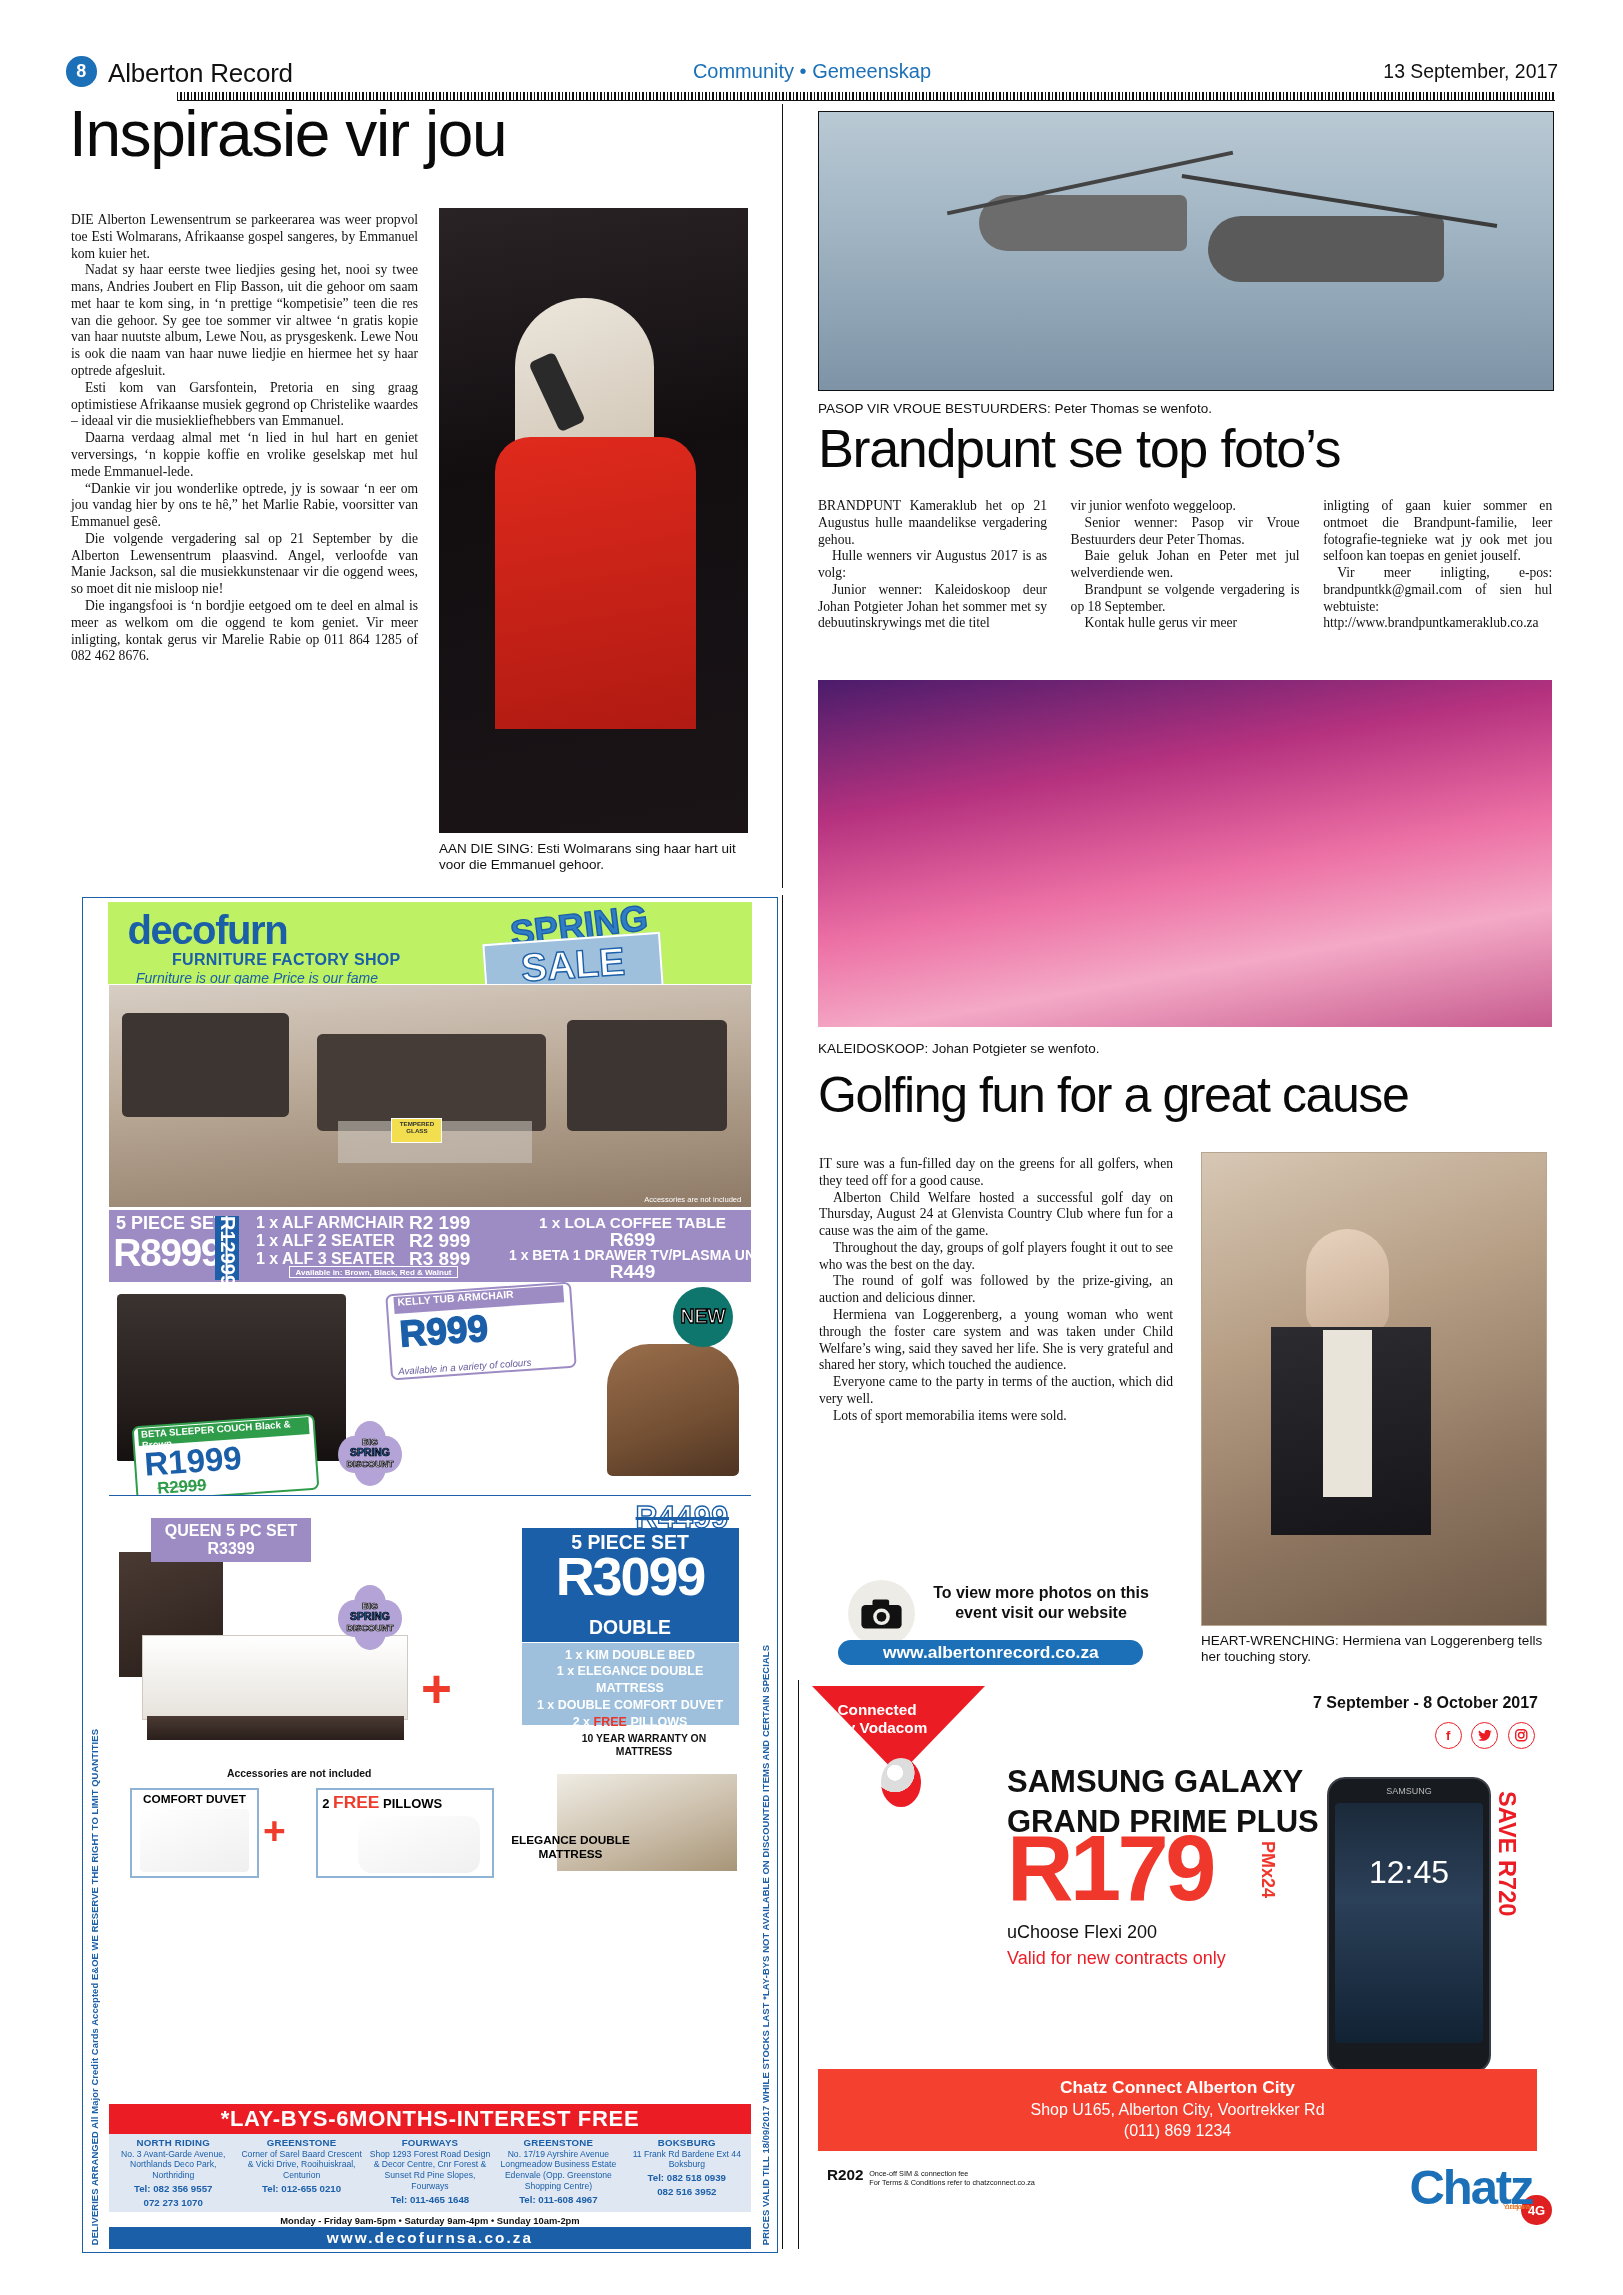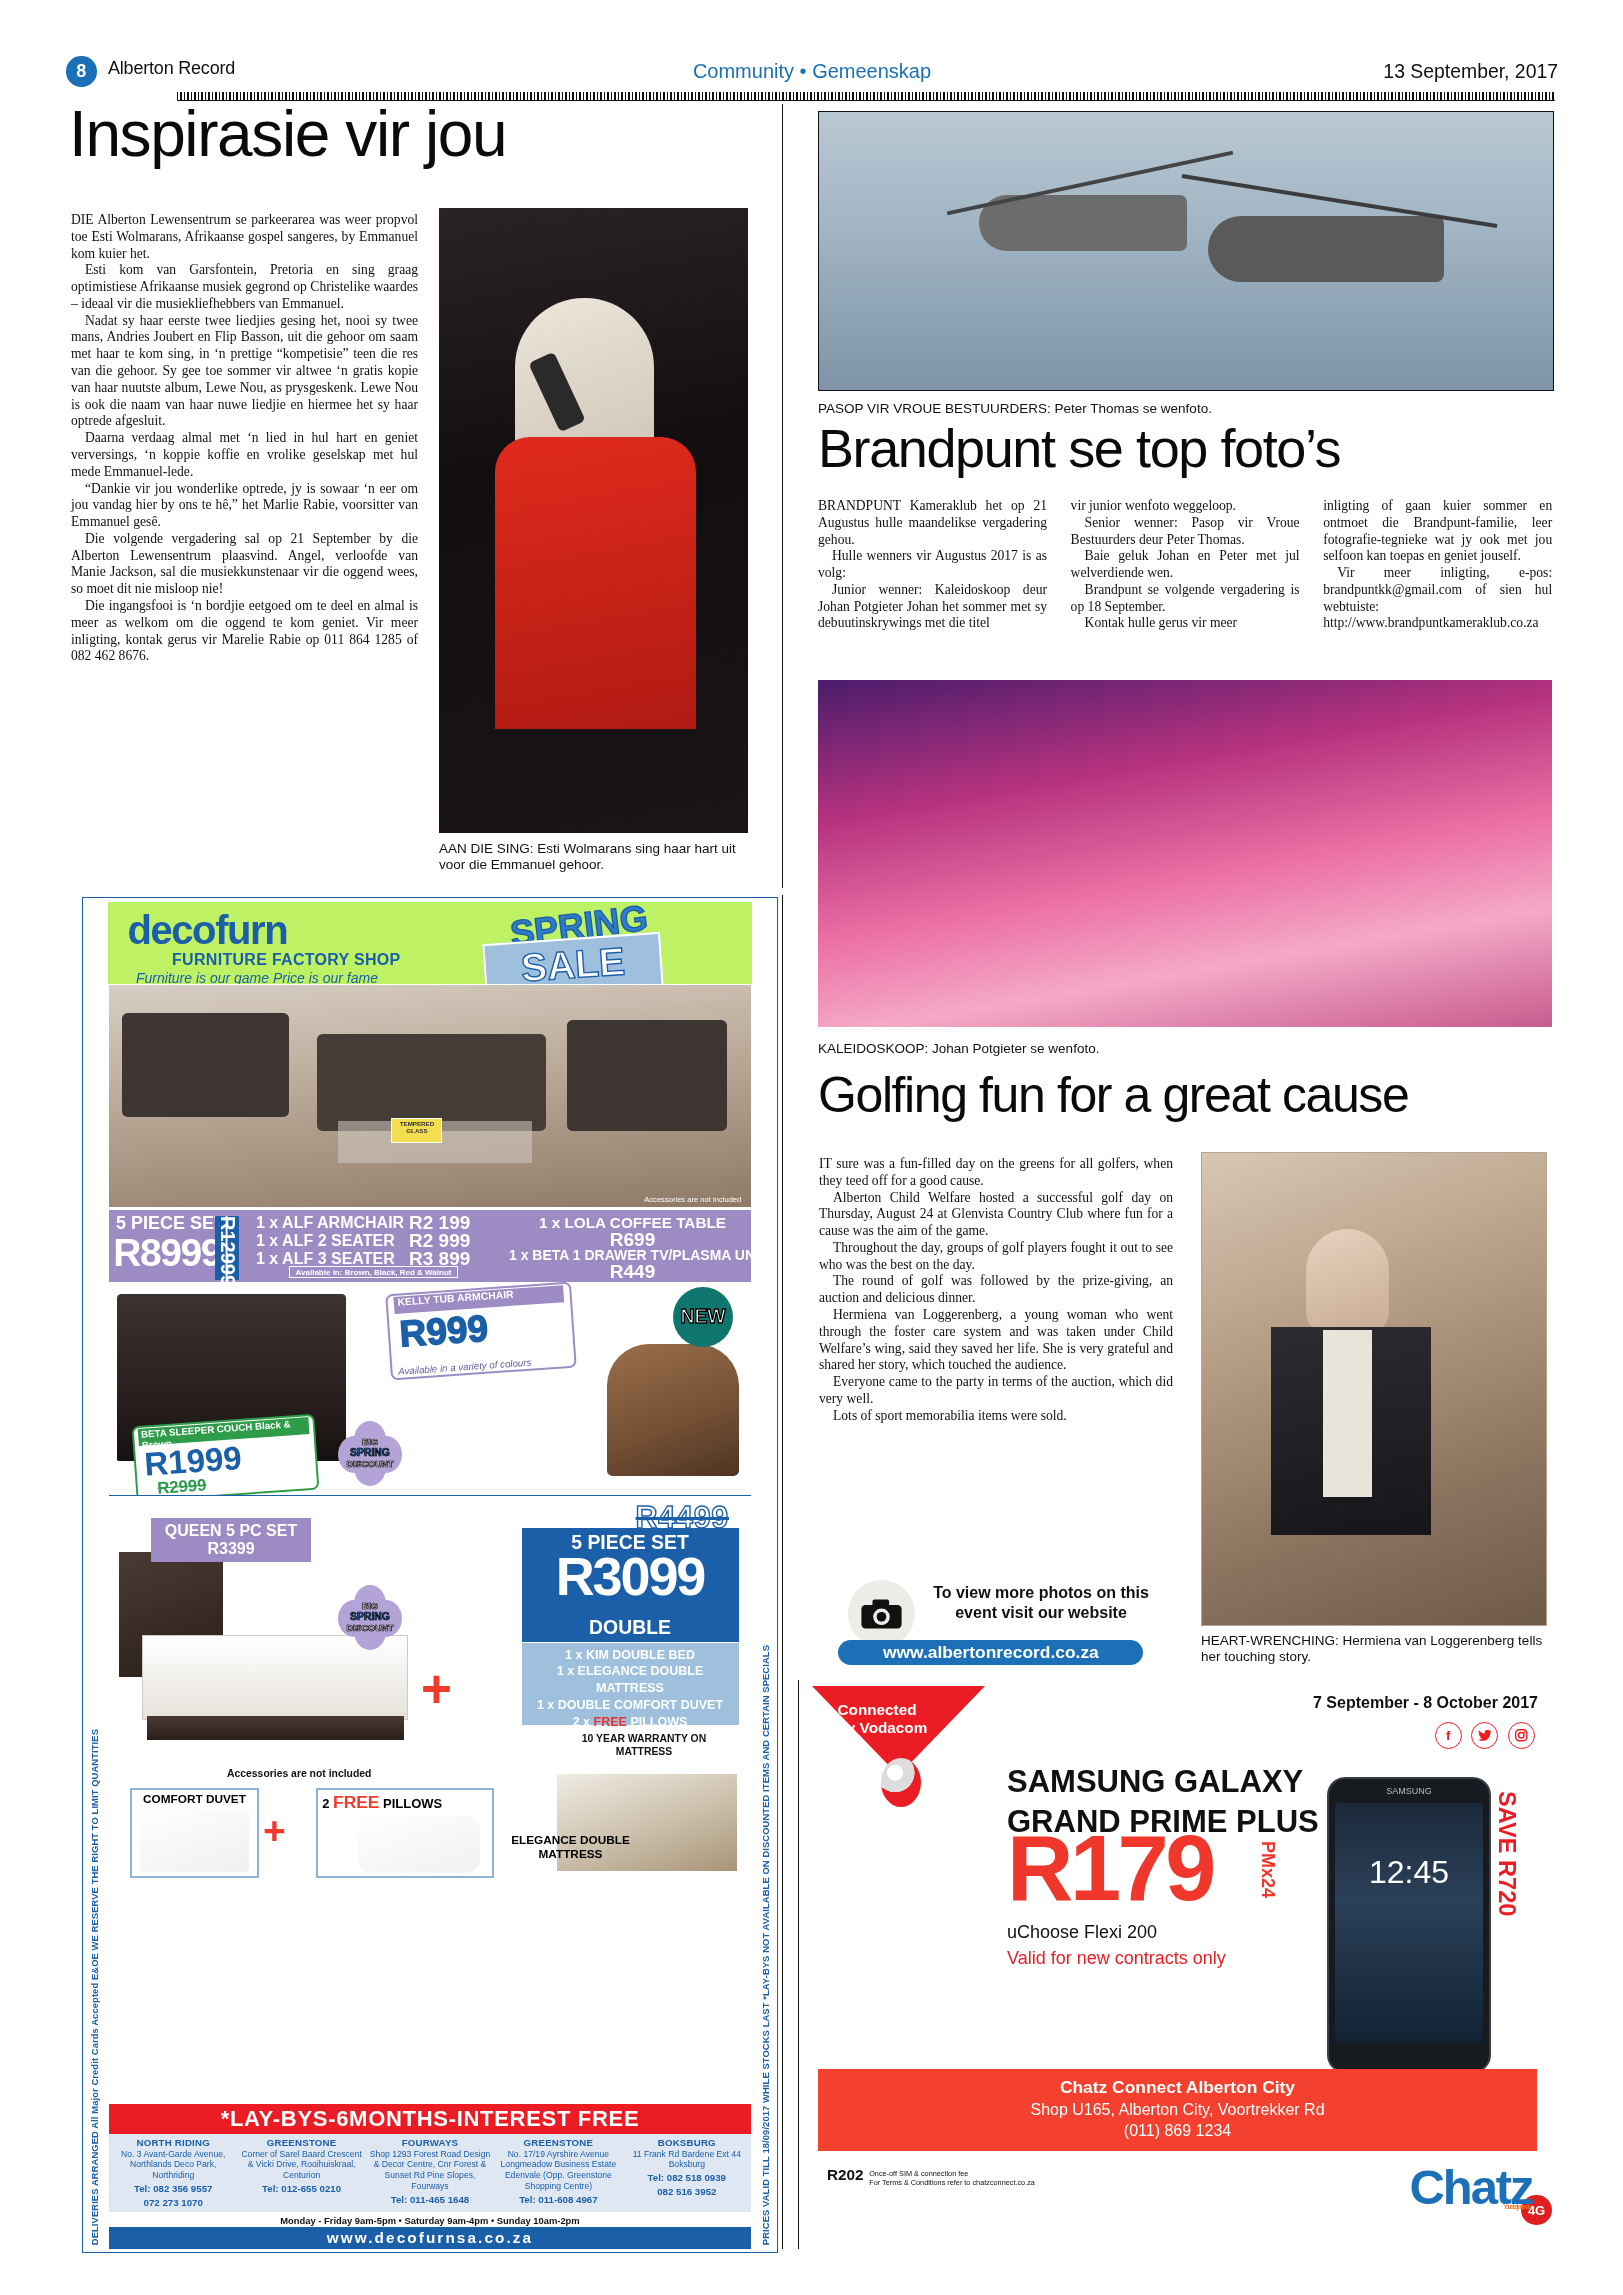--- a/index.html
+++ b/index.html
@@ -5,21 +5,21 @@
   html,body{margin:0;padding:0;background:#fff;}
   body{width:1624px;height:2295px;position:relative;font-family:"Liberation Serif",serif;overflow:hidden;}
   .page{position:absolute;inset:0;background:#fff;}
 
   
   #masthead{position:absolute;left:66px;top:52px;width:1492px;height:42px;}
   #page-num{position:absolute;left:0;top:4.2px;width:30.5px;height:30.5px;border-radius:50%;
     background:#1b70b8;color:#fff;font-family:"Liberation Sans",sans-serif;font-weight:bold;
     font-size:18px;display:flex;align-items:center;justify-content:center;}
   #paper-name{position:absolute;left:42px;top:5.6px;font-family:"Liberation Sans",sans-serif;
-    font-size:18px;color:#111;letter-spacing:-0.2px;}
+    font-size:26px;color:#111;letter-spacing:-0.2px;}
   #section-label{position:absolute;left:0;right:0;top:8.3px;text-align:center;
     font-family:"Liberation Sans",sans-serif;font-size:20px;color:#1b70b8;}
   #issue-date{position:absolute;right:0;top:8.3px;font-family:"Liberation Sans",sans-serif;
     font-size:19.4px;color:#111;}
   #masthead-rule{position:absolute;left:111px;top:40px;width:1378px;height:8.3px;
     background:repeating-linear-gradient(90deg,#111 0 1.4px,#fff 1.4px 3.5px);border-bottom:1.4px solid #111;}
 
   
   .hl{font-family:"Liberation Sans",sans-serif;font-weight:400;color:#0a0a0a;line-height:.94;
       letter-spacing:-1.4px;}
@@ -253,22 +253,22 @@
     <div id="issue-date">13 September, 2017</div>
     <div id="masthead-rule"></div>
   </div>
 
   <div id="mid-rule"></div>
   <div id="mid-rule2"></div>
 
   <div id="art1-title" class="hl">Inspirasie vir jou</div>
   <div id="art1-col" class="body-col">
     <p class="lead">DIE Alberton Lewensentrum se parkeerarea was weer propvol toe Esti Wolmarans, Afrikaanse gospel sangeres, by Emmanuel kom kuier het.</p>
+    <p>Nadat sy haar eerste twee liedjies gesing het, nooi sy twee mans, Andries Joubert en Flip Basson, uit die gehoor om saam met haar te kom sing, in ‘n prettige “kompetisie” teen die res van die gehoor. Sy gee toe sommer vir altwee ‘n gratis kopie van haar nuutste album, Lewe Nou, as prysgeskenk. Lewe Nou is ook die naam van haar nuwe liedjie en hiermee het sy haar optrede afgesluit.</p>
     <p>Esti kom van Garsfontein, Pretoria en sing graag optimistiese Afrikaanse musiek gegrond op Christelike waardes – ideaal vir die musiekliefhebbers van Emmanuel.</p>
-    <p>Nadat sy haar eerste twee liedjies gesing het, nooi sy twee mans, Andries Joubert en Flip Basson, uit die gehoor om saam met haar te kom sing, in ‘n prettige “kompetisie” teen die res van die gehoor. Sy gee toe sommer vir altwee ‘n gratis kopie van haar nuutste album, Lewe Nou, as prysgeskenk. Lewe Nou is ook die naam van haar nuwe liedjie en hiermee het sy haar optrede afgesluit.</p>
     <p>Daarna verdaag almal met ‘n lied in hul hart en geniet verversings, ‘n koppie koffie en vrolike geselskap met hul mede Emmanuel-lede.</p>
     <p>“Dankie vir jou wonderlike optrede, jy is sowaar ‘n eer om jou vandag hier by ons te hê,” het Marlie Rabie, voorsitter van Emmanuel gesê.</p>
     <p>Die volgende vergadering sal op 21 September by die Alberton Lewensentrum plaasvind. Angel, verloofde van Manie Jackson, sal die musiekkunstenaar vir die oggend wees, so moet dit nie misloop nie!</p>
     <p>Die ingangsfooi is ‘n bordjie eetgoed om te deel en almal is meer as welkom om die oggend te kom geniet. Vir meer inligting, kontak gerus vir Marelie Rabie op 011 864 1285 of 082 462 8676.</p>
   </div>
   <div id="singer-photo" class="photo">
     <div style="position:absolute;left:76px;top:90px;width:139px;height:174px;border-radius:69px 69px 28px 28px;background:linear-gradient(160deg,#ece6dc,#cfc4b4);"></div>
     <div style="position:absolute;left:56px;top:229px;width:201px;height:292px;background:linear-gradient(170deg,#e02a1d,#b01a12);border-radius:35px 35px 0 0;"></div>
     <div style="position:absolute;left:104px;top:146px;width:28px;height:76px;background:#2a2a2a;transform:rotate(-25deg);border-radius:5.6px;"></div>
   </div>

